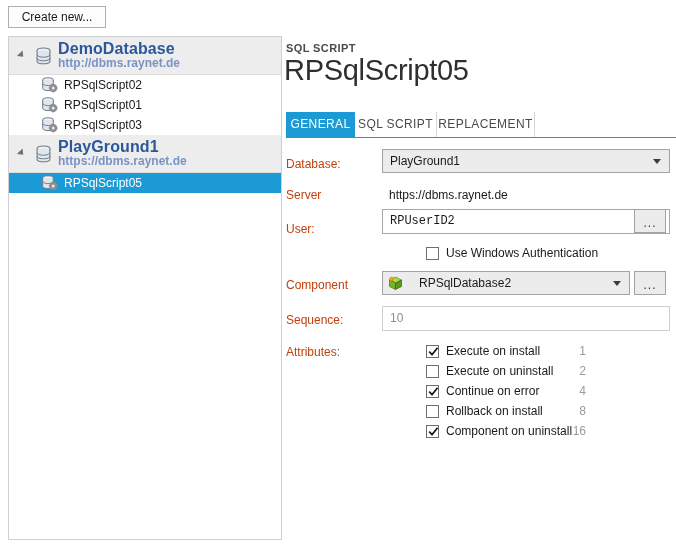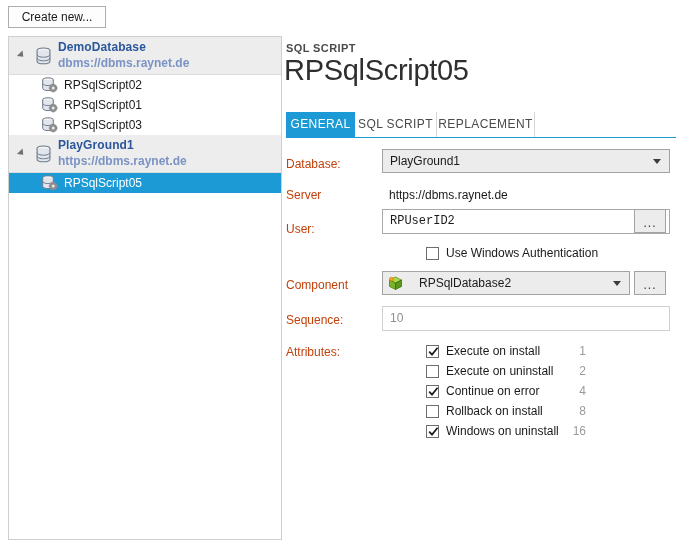--- a/index.html
+++ b/index.html
@@ -76,21 +76,21 @@
     position: absolute;
     left: 26px;
     top: 10px;
     width: 17px;
     height: 18px;
   }
   .tree-group .g-title {
     position: absolute;
     left: 49px;
     top: 3px;
-    font-size: 12px;
+    font-size: 16px;
     font-weight: bold;
     color: #2b579a;
     letter-spacing: 0.1px;
   }
   .tree-group .g-sub {
     position: absolute;
     left: 49px;
     top: 19px;
     font-size: 12px;
     font-weight: bold;
@@ -279,21 +279,21 @@
   <div id="tree-panel">
       <div class="tree-group">
         <span class="expander"></span>
         <span class="db-icon"><svg width="17" height="18" viewBox="0 0 17 18">
             <ellipse cx="8.5" cy="3.6" rx="6.4" ry="2.6" fill="#f2f2f2" stroke="#6d7b8c" stroke-width="1.1"></ellipse>
             <path d="M2.1 3.6 v10.6 c0 1.45 2.87 2.6 6.4 2.6 s6.4-1.15 6.4-2.6 V3.6" fill="#e2e6ec" stroke="#6d7b8c" stroke-width="1.1"></path>
             <path d="M2.1 7.6 c0 1.45 2.87 2.6 6.4 2.6 s6.4-1.15 6.4-2.6" fill="none" stroke="#6d7b8c" stroke-width="1"></path>
             <path d="M2.1 11.2 c0 1.45 2.87 2.6 6.4 2.6 s6.4-1.15 6.4-2.6" fill="none" stroke="#6d7b8c" stroke-width="1"></path>
           </svg></span>
         <span class="g-title">DemoDatabase</span>
-        <span class="g-sub">dbms://dbms.raynet.de</span>
+        <span class="g-sub">http://dbms.raynet.de</span>
       </div>
       <div class="tree-item">
         <span class="s-icon"><svg width="17" height="16" viewBox="0 0 17 16">
             <ellipse cx="7" cy="3" rx="5.3" ry="2.2" fill="#f2f2f2" stroke="#6d7b8c" stroke-width="1"></ellipse>
             <path d="M1.7 3 v8.4 c0 1.2 2.37 2.2 5.3 2.2 s5.3-1 5.3-2.2 V3" fill="#e2e6ec" stroke="#6d7b8c" stroke-width="1"></path>
             <path d="M1.7 6.4 c0 1.2 2.37 2.2 5.3 2.2 s5.3-1 5.3-2.2" fill="none" stroke="#6d7b8c" stroke-width="0.9"></path>
             <g transform="translate(8.2,7.0)">
               <circle cx="4" cy="4" r="3.9" fill="#8d8d8d"></circle>
               <circle cx="4" cy="4" r="1.5" fill="#e9e9e9"></circle>
               <rect x="3.3" y="-0.4" width="1.5" height="2" fill="#8d8d8d"></rect>
@@ -445,17 +445,17 @@
         <span class="cbox"></span>
         <span class="cblabel">Rollback on install</span>
         <span class="cbnum" style="left: 140px; width: 20px;">8</span>
       </div>
       <div class="cbrow" style="left: 0px; top: 80px; width: 180px;">
         <span class="cbox">
           <svg width="13" height="13" viewBox="0 0 13 13">
             <path d="M2.2 6.6 L5.0 9.6 L10.6 2.8" fill="none" stroke="#1a1a1a" stroke-width="1.7"></path>
           </svg>
         </span>
-        <span class="cblabel">Windows on uninstall</span>
+        <span class="cblabel">Component on uninstall</span>
         <span class="cbnum" style="left: 140px; width: 20px;">16</span>
       </div>
     </div>
 </div>
 
 </body></html>

